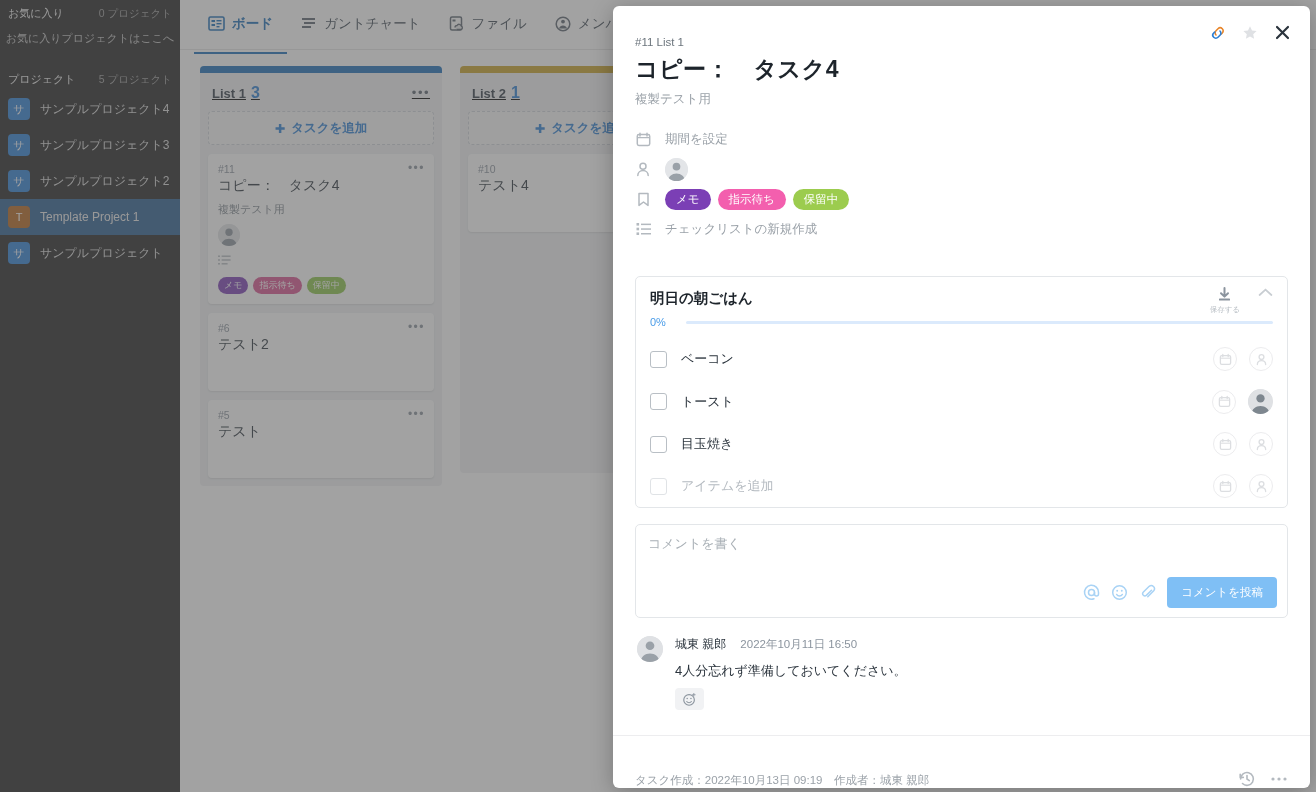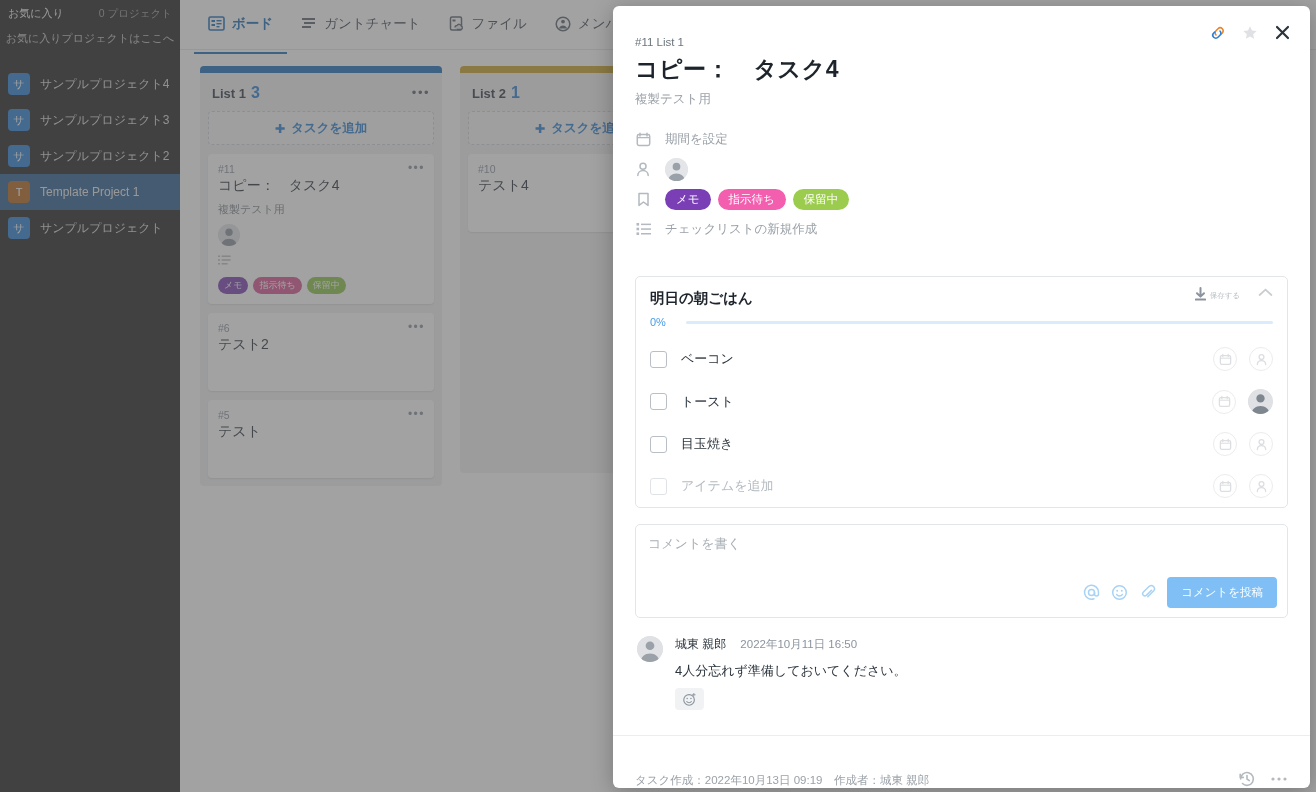--- a/index.html
+++ b/index.html
@@ -51,21 +51,21 @@
     text-align: center;
   }
   .tab.active { color: #1d6fb8; border-bottom: 2px solid #1d6fb8; font-weight: bold; }
   .tab svg { display: block; }
   .gear-tab { padding: 0 10px; }
 
   .lists { display: flex; gap: 18px; padding: 16px 0 0 20px; }
   .list-col { width: 242px; flex: 0 0 242px; }
   .list-top { height: 7px; border-radius: 4px 4px 0 0; }
   .list-body { background: #f1f2f4; border-radius: 0 0 4px 4px; padding: 8px; min-height: 400px; }
-  .list-head { display: flex; align-items: center; justify-content: space-between; padding: 3px 4px 9px 4px; }
+  .list-head { display: flex; align-items: center; justify-content: space-between; padding: 3px 4px 9px 4px; text-decoration: underline; }
   .list-title { font-size: 13px; color: #323c47; font-weight: bold; }
   .list-count { color: #2d7fd3; margin-left: 5px; font-weight: bold; }
   .dots { color: #5b6570; letter-spacing: 1.5px; font-size: 13px; line-height: 8px; cursor: pointer; }
   .add-task {
     border: 1px dashed #cfd4da; border-radius: 4px; background: #f7f8f9;
     height: 34px; display: flex; align-items: center; justify-content: center;
     gap: 6px; color: #2d7fd3; font-size: 12.5px; font-weight: bold; cursor: pointer;
   }
   .card {
     background: #ffffff; border-radius: 4px; margin-top: 9px; padding: 9px 10px 10px 10px;
@@ -113,21 +113,21 @@
   }
 
   .modal-body { flex: 1 1 auto; overflow: hidden; padding: 0 22px; }
 
   .checklist {
     border: 1px solid #e3e6e9; border-radius: 5px; margin-top: 32px; background: #fff;
   }
   .cl-head { position: relative; padding: 12px 14px 0 14px; }
   .cl-name { font-size: 14.5px; color: #1d242b; font-weight: bold; }
   .cl-actions { position: absolute; top: 10px; right: 14px; display: flex; align-items: flex-start; gap: 18px; }
-  .cl-save { display: flex; flex-direction: row; align-items: center; cursor: pointer; }
+  .cl-save { display: flex; flex-direction: column; align-items: center; cursor: pointer; }
   .cl-save-label { font-size: 7.5px; color: #b9bfc5; margin-top: 1px; }
   .cl-progress { display: flex; align-items: center; gap: 12px; padding: 8px 14px 10px 14px; }
   .cl-pct { font-size: 11px; color: #4a9ce8; width: 24px; }
   .cl-bar { flex: 1; height: 3px; background: #dbeafc; border-radius: 2px; position: relative; }
   .cl-bar-fill { position: absolute; left: 0; top: 0; height: 3px; background: #4a9ce8; border-radius: 2px; }
 
   .cl-item {
     display: flex; align-items: center; gap: 14px; padding: 9px 14px; min-height: 39px;
   }
   .cbx { width: 17px; height: 17px; border: 1.5px solid #b9bfc5; border-radius: 3px; flex: 0 0 17px; cursor: pointer; background: #fff; }
@@ -177,20 +177,24 @@
 
 <div id="root">
 
   <aside class="sidebar">
     <div class="sb-section-head">
       <span class="sb-section-title">お気に入り</span>
       <span class="sb-section-count">0 プロジェクト</span>
     </div>
     <div class="sb-empty">お気に入りプロジェクトはここへ</div>
 
+    <div class="sb-section-head">
+      <span class="sb-section-title">プロジェクト</span>
+      <span class="sb-section-count">5 プロジェクト</span>
+    </div>
     <div id="project-list">
         <div class="sb-item">
           <span class="sb-avatar" style="background:#2d7fd3">サ</span>
           <span class="sb-label">サンプルプロジェクト4</span>
         </div>
         <div class="sb-item">
           <span class="sb-avatar" style="background:#2d7fd3">サ</span>
           <span class="sb-label">サンプルプロジェクト3</span>
         </div>
         <div class="sb-item">

